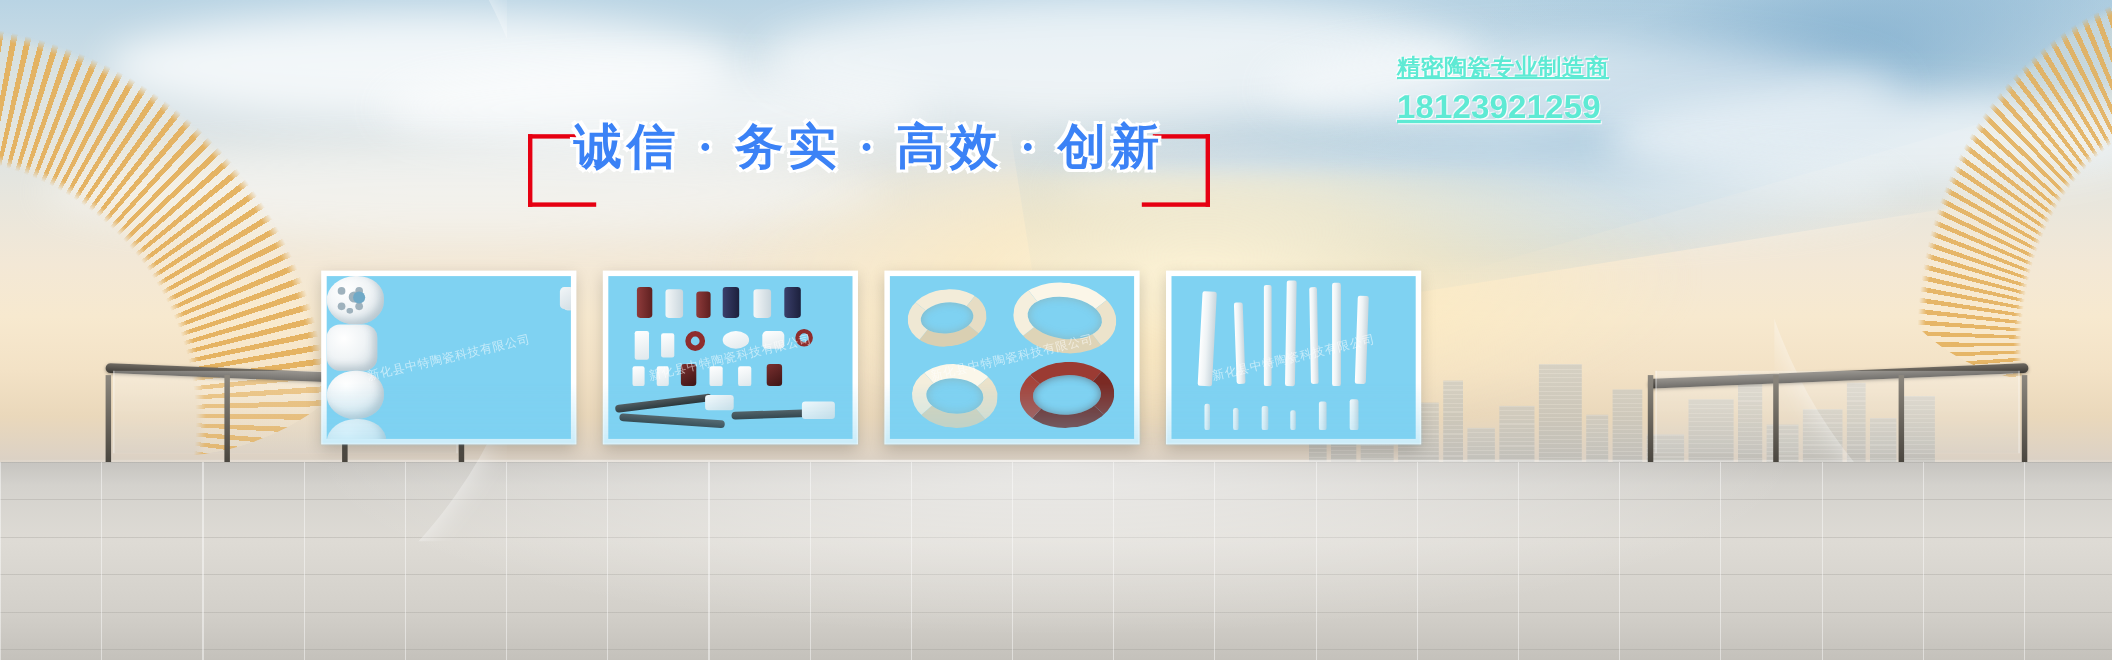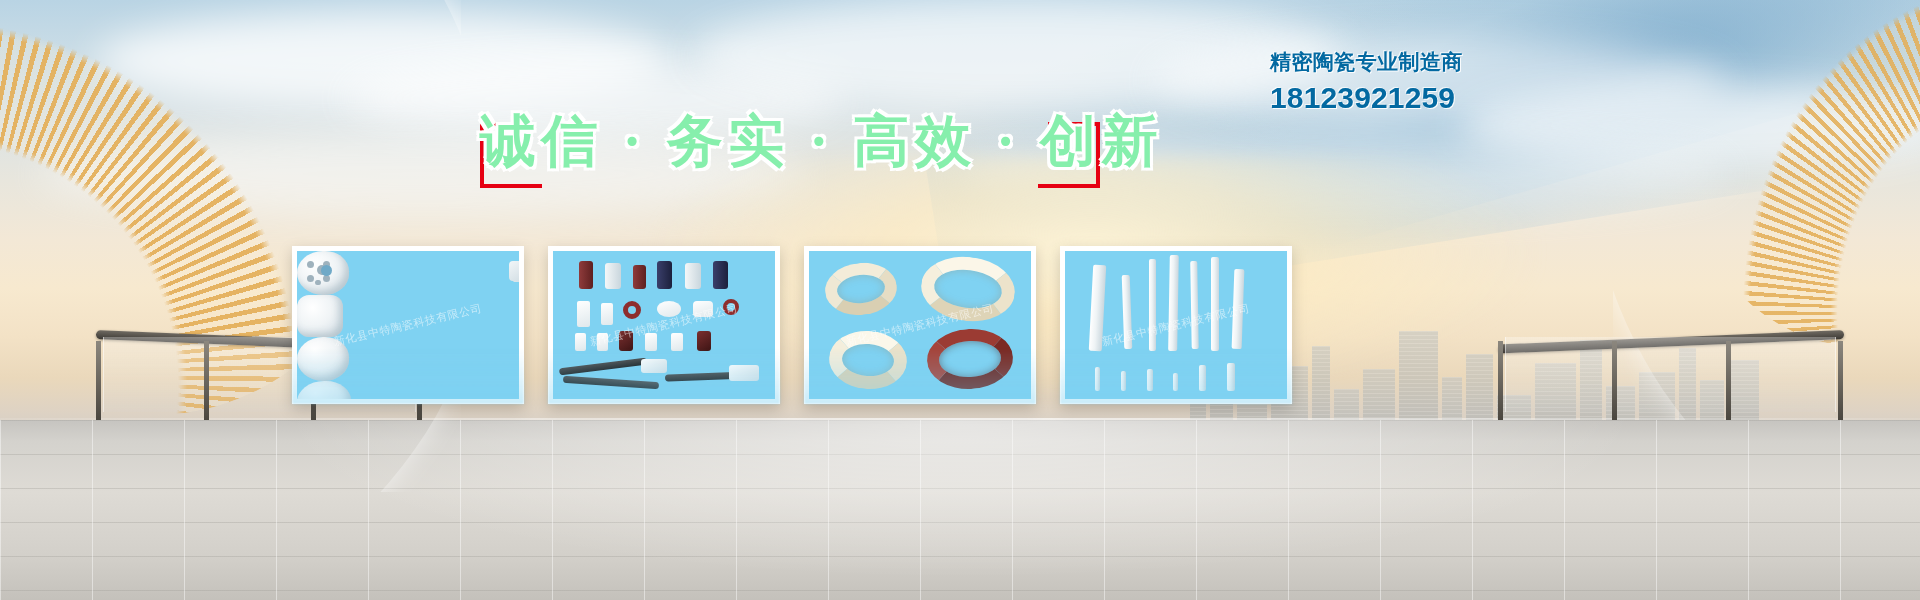--- a/index.html
+++ b/index.html
@@ -172,46 +172,48 @@
   }
   .bk-tl{left:0;top:18px;width:52px;height:0;border-top-width:4px;}
   .bk-tlv{left:0;top:18px;width:0;height:66px;border-left-width:4px;}
   .bk-bl{left:0;top:80px;width:62px;height:0;border-top-width:4px;}
   .bk-tr{right:0;top:18px;width:52px;height:0;border-top-width:4px;}
   .bk-trv{right:0;top:18px;width:0;height:66px;border-right-width:4px;}
   .bk-br{right:0;top:80px;width:62px;height:0;border-top-width:4px;}
 
   .slogan-cn{
     position:absolute;left:0;right:0;top:0;
+    text-align:center;
     font-family:"Liberation Serif", serif;
     font-weight:700;
-    font-size:56px;
+    font-size:44px;
     letter-spacing:.10em;
-    color:#86efac;
+    color:#3b82f6;
     white-space:nowrap;
     text-shadow:
       2px 0 0 #fff, -2px 0 0 #fff, 0 2px 0 #fff, 0 -2px 0 #fff,
       2px 2px 0 #fff, -2px 2px 0 #fff, 2px -2px 0 #fff, -2px -2px 0 #fff,
       3px 3px 0 #fff, -3px 3px 0 #fff, 3px -3px 0 #fff, -3px -3px 0 #fff;
   }
   .slogan-en{
     position:absolute;left:0;right:0;top:64px;
     text-align:center;
     font-size:21px;
     font-weight:700;
     letter-spacing:.045em;
     color:#1a1a1a;
     white-space:nowrap;
   }
 
   
   .right-text{
     position:absolute;left:1270px;top:50px;width:260px;
-    color:#0369a1;
+    color:#5eead4;
     text-shadow:1px 1px 0 rgba(255,255,255,.9), -1px -1px 0 rgba(255,255,255,.75);
+    text-decoration:underline;
   }
   .rt-tagline{font-size:21px;font-weight:700;letter-spacing:.02em;line-height:1.1;white-space:nowrap;}
   .rt-hotline{font-size:21px;font-weight:700;margin-top:20px;line-height:1.1;}
   .rt-phone{font-size:30px;font-weight:700;letter-spacing:.005em;margin-top:8px;line-height:1.1;}
 
   
   .panels{
     position:absolute;left:292px;top:246px;
     display:flex;gap:24px;
   }

